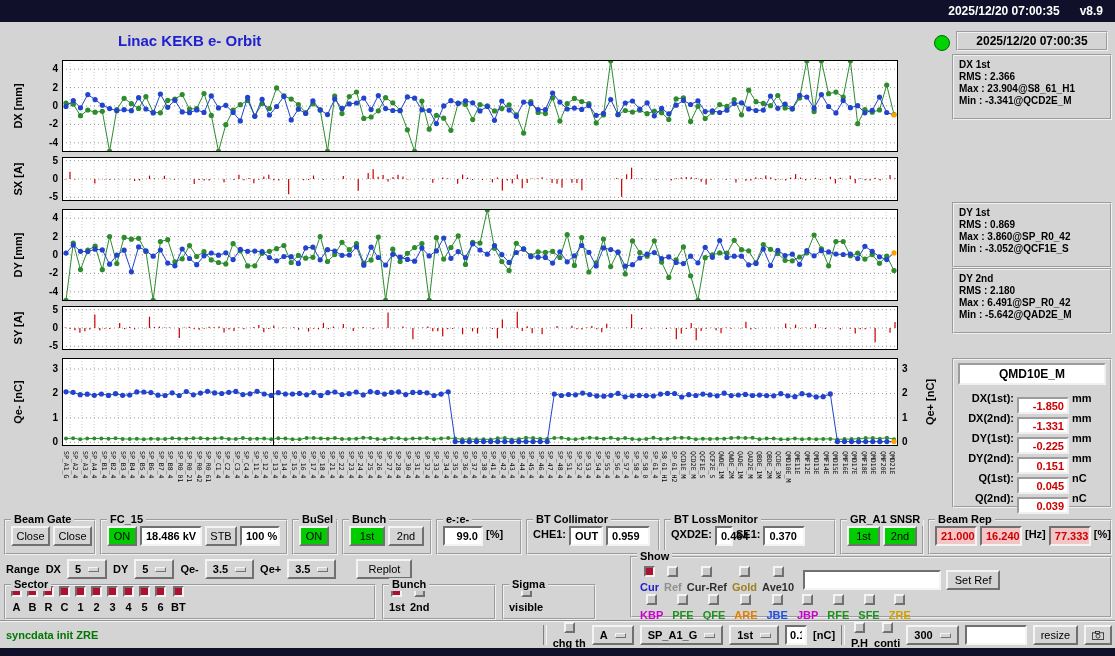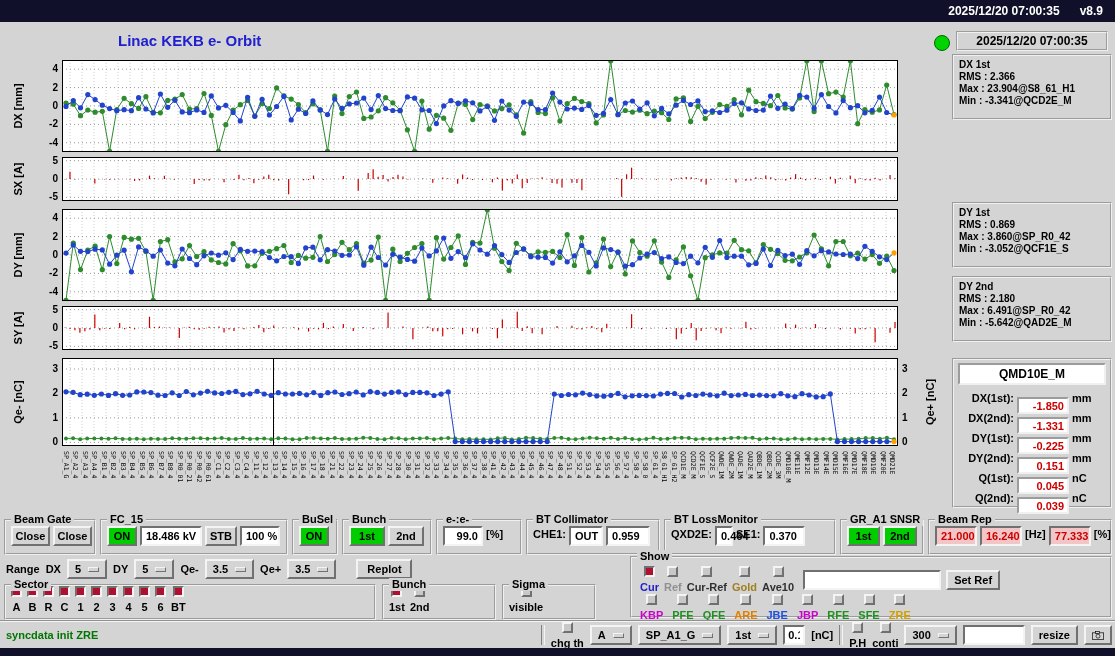--- a/index.html
+++ b/index.html
@@ -31,21 +31,21 @@
   .mtitle{height:18px;display:flex;align-items:center;justify-content:center;font-size:12px;font-weight:bold;
           background:#fff;border:2px inset #f0f0f0;margin-bottom:3px;}
   .mrow{display:flex;align-items:center;gap:3px;height:20px;font-size:11px;font-weight:bold;}
   .mlabel{width:56px;text-align:right;}
   .mval{width:52px;height:17px;background:#fff;border:2px inset #f0f0f0;color:#cc0000;
         display:flex;align-items:center;justify-content:flex-end;padding:0 3px;box-sizing:border-box;margin-top:15px;}
   .munit{width:22px;}
   .btn{display:inline-flex;align-items:center;justify-content:center;background:#d4d4d4;
        border-top:2px solid #f4f4f4;border-left:2px solid #f4f4f4;
        border-bottom:2px solid #707070;border-right:2px solid #707070;
-       font-size:11px;font-weight:bold;height:20px;padding:0 6px;box-sizing:border-box;cursor:pointer;white-space:nowrap;}
+       font-size:11px;font-weight:normal;height:20px;padding:0 6px;box-sizing:border-box;cursor:pointer;white-space:nowrap;}
   .btn.green{background:#00cc00;}
   .field{display:inline-flex;align-items:center;background:#fff;
          border-top:2px solid #707070;border-left:2px solid #707070;
          border-bottom:2px solid #f4f4f4;border-right:2px solid #f4f4f4;
          height:20px;padding:0 4px;font-size:11px;font-weight:bold;box-sizing:border-box;white-space:nowrap;}
   .field.redval{background:#f2c6c6;color:#cc0000;}
   .ifield{background:#fff;border-top:2px solid #707070;border-left:2px solid #707070;
           border-bottom:2px solid #f4f4f4;border-right:2px solid #f4f4f4;height:20px;
           font:bold 11px "Liberation Sans",sans-serif;padding:0 3px;box-sizing:border-box;}
   .grp{position:absolute;height:36px;border:2px groove #f0f0f0;box-sizing:border-box;
@@ -189,21 +189,21 @@
     <div class="line">RMS : 2.366</div>
     <div class="line">Max : 23.904@S8_61_H1</div>
     <div class="line">Min : -3.341@QCD2E_M</div>
   </div>
   <div class="statbox" style="top:202px">
     <div class="line">DY 1st</div>
     <div class="line">RMS : 0.869</div>
     <div class="line">Max : 3.860@SP_R0_42</div>
     <div class="line">Min : -3.052@QCF1E_S</div>
   </div>
-  <div class="statbox" style="top:276px">
+  <div class="statbox" style="top:268px">
     <div class="line">DY 2nd</div>
     <div class="line">RMS : 2.180</div>
     <div class="line">Max : 6.491@SP_R0_42</div>
     <div class="line">Min : -5.642@QAD2E_M</div>
   </div>
 
   <div class="monitorbox">
     <div class="mtitle">QMD10E_M</div>
     <div class="mrow">
         <span class="mlabel">DX(1st):</span>

